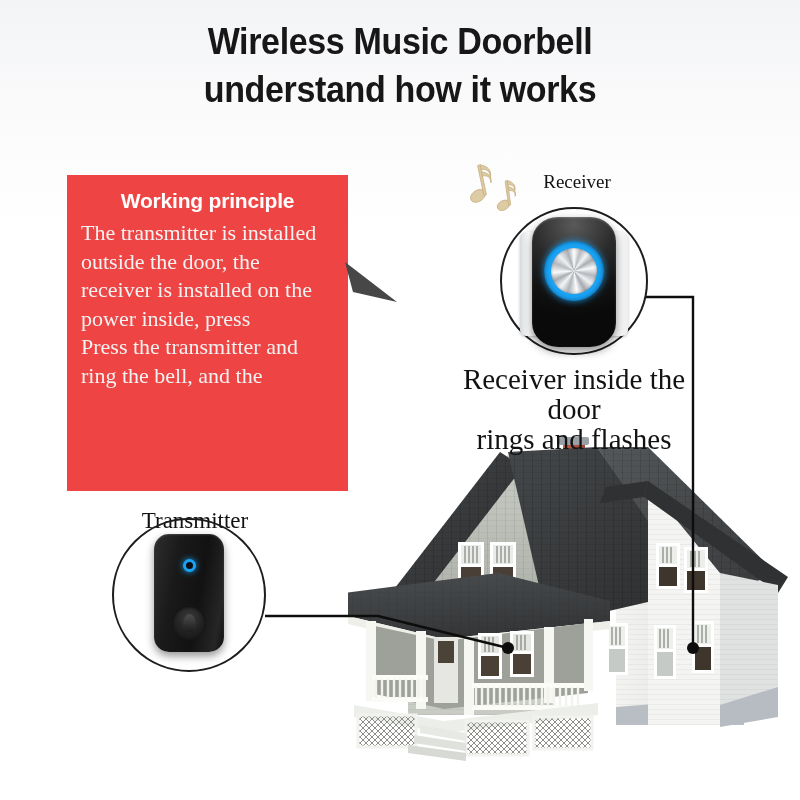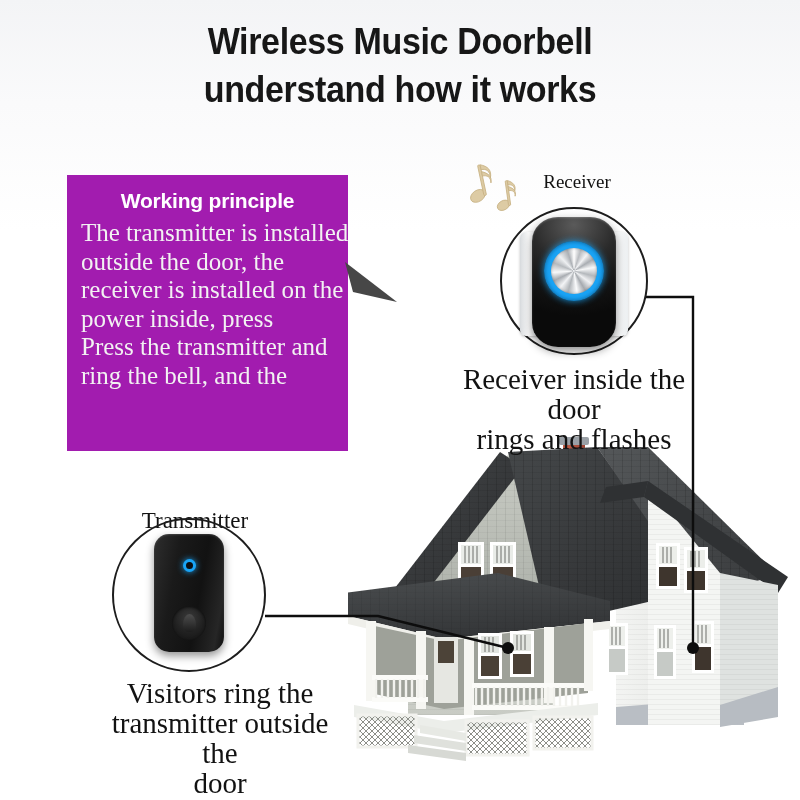--- a/index.html
+++ b/index.html
@@ -39,39 +39,39 @@
     color: #171717;
     transform: scaleX(0.92);
     transform-origin: 50% 0;
   }
   .title .l2 { display: block; }
 
   
   .callout {
     position: absolute;
     left: 67px; top: 175px;
-    width: 281px; height: 276px;
-    background: #a21caf;
+    width: 281px; height: 316px;
+    background: #ef4444;
     box-sizing: border-box;
     padding: 12px 6px 0 14px;
   }
   .callout-title {
     font-family: "Liberation Sans", "DejaVu Sans", sans-serif;
     font-weight: bold;
     font-size: 21px;
     line-height: 28px;
     color: #ffffff;
     text-align: center;
     padding-right: 8px;
     letter-spacing: -0.2px;
   }
   .callout-body {
     margin-top: 4px;
     font-family: "Liberation Serif", "DejaVu Serif", serif;
-    font-size: 25px;
+    font-size: 22px;
     line-height: 28.5px;
     color: #f2f2f2;
     text-align: left;
   }
   .callout-body .ln { display: block; white-space: nowrap; }
   .callout-tail {
     position: absolute;
     left: 345px; top: 262px;
     width: 52px; height: 44px;
     pointer-events: none;
@@ -440,19 +440,14 @@
   <div class="lbl lbl-transmitter">Transmitter</div>
   <div class="circle circle-transmitter"></div>
   <div class="tx-wrap">
     <div class="tx-body">
       <div class="tx-led"></div>
       <div class="tx-btn">
         <div class="tx-bell"></div>
       </div>
     </div>
   </div>
-  <div class="cap cap-transmitter">
-    <span class="ln">Visitors ring the</span>
-    <span class="ln">transmitter outside the</span>
-    <span class="ln">door</span>
-  </div>
 
 </div>
 
 </body></html>

